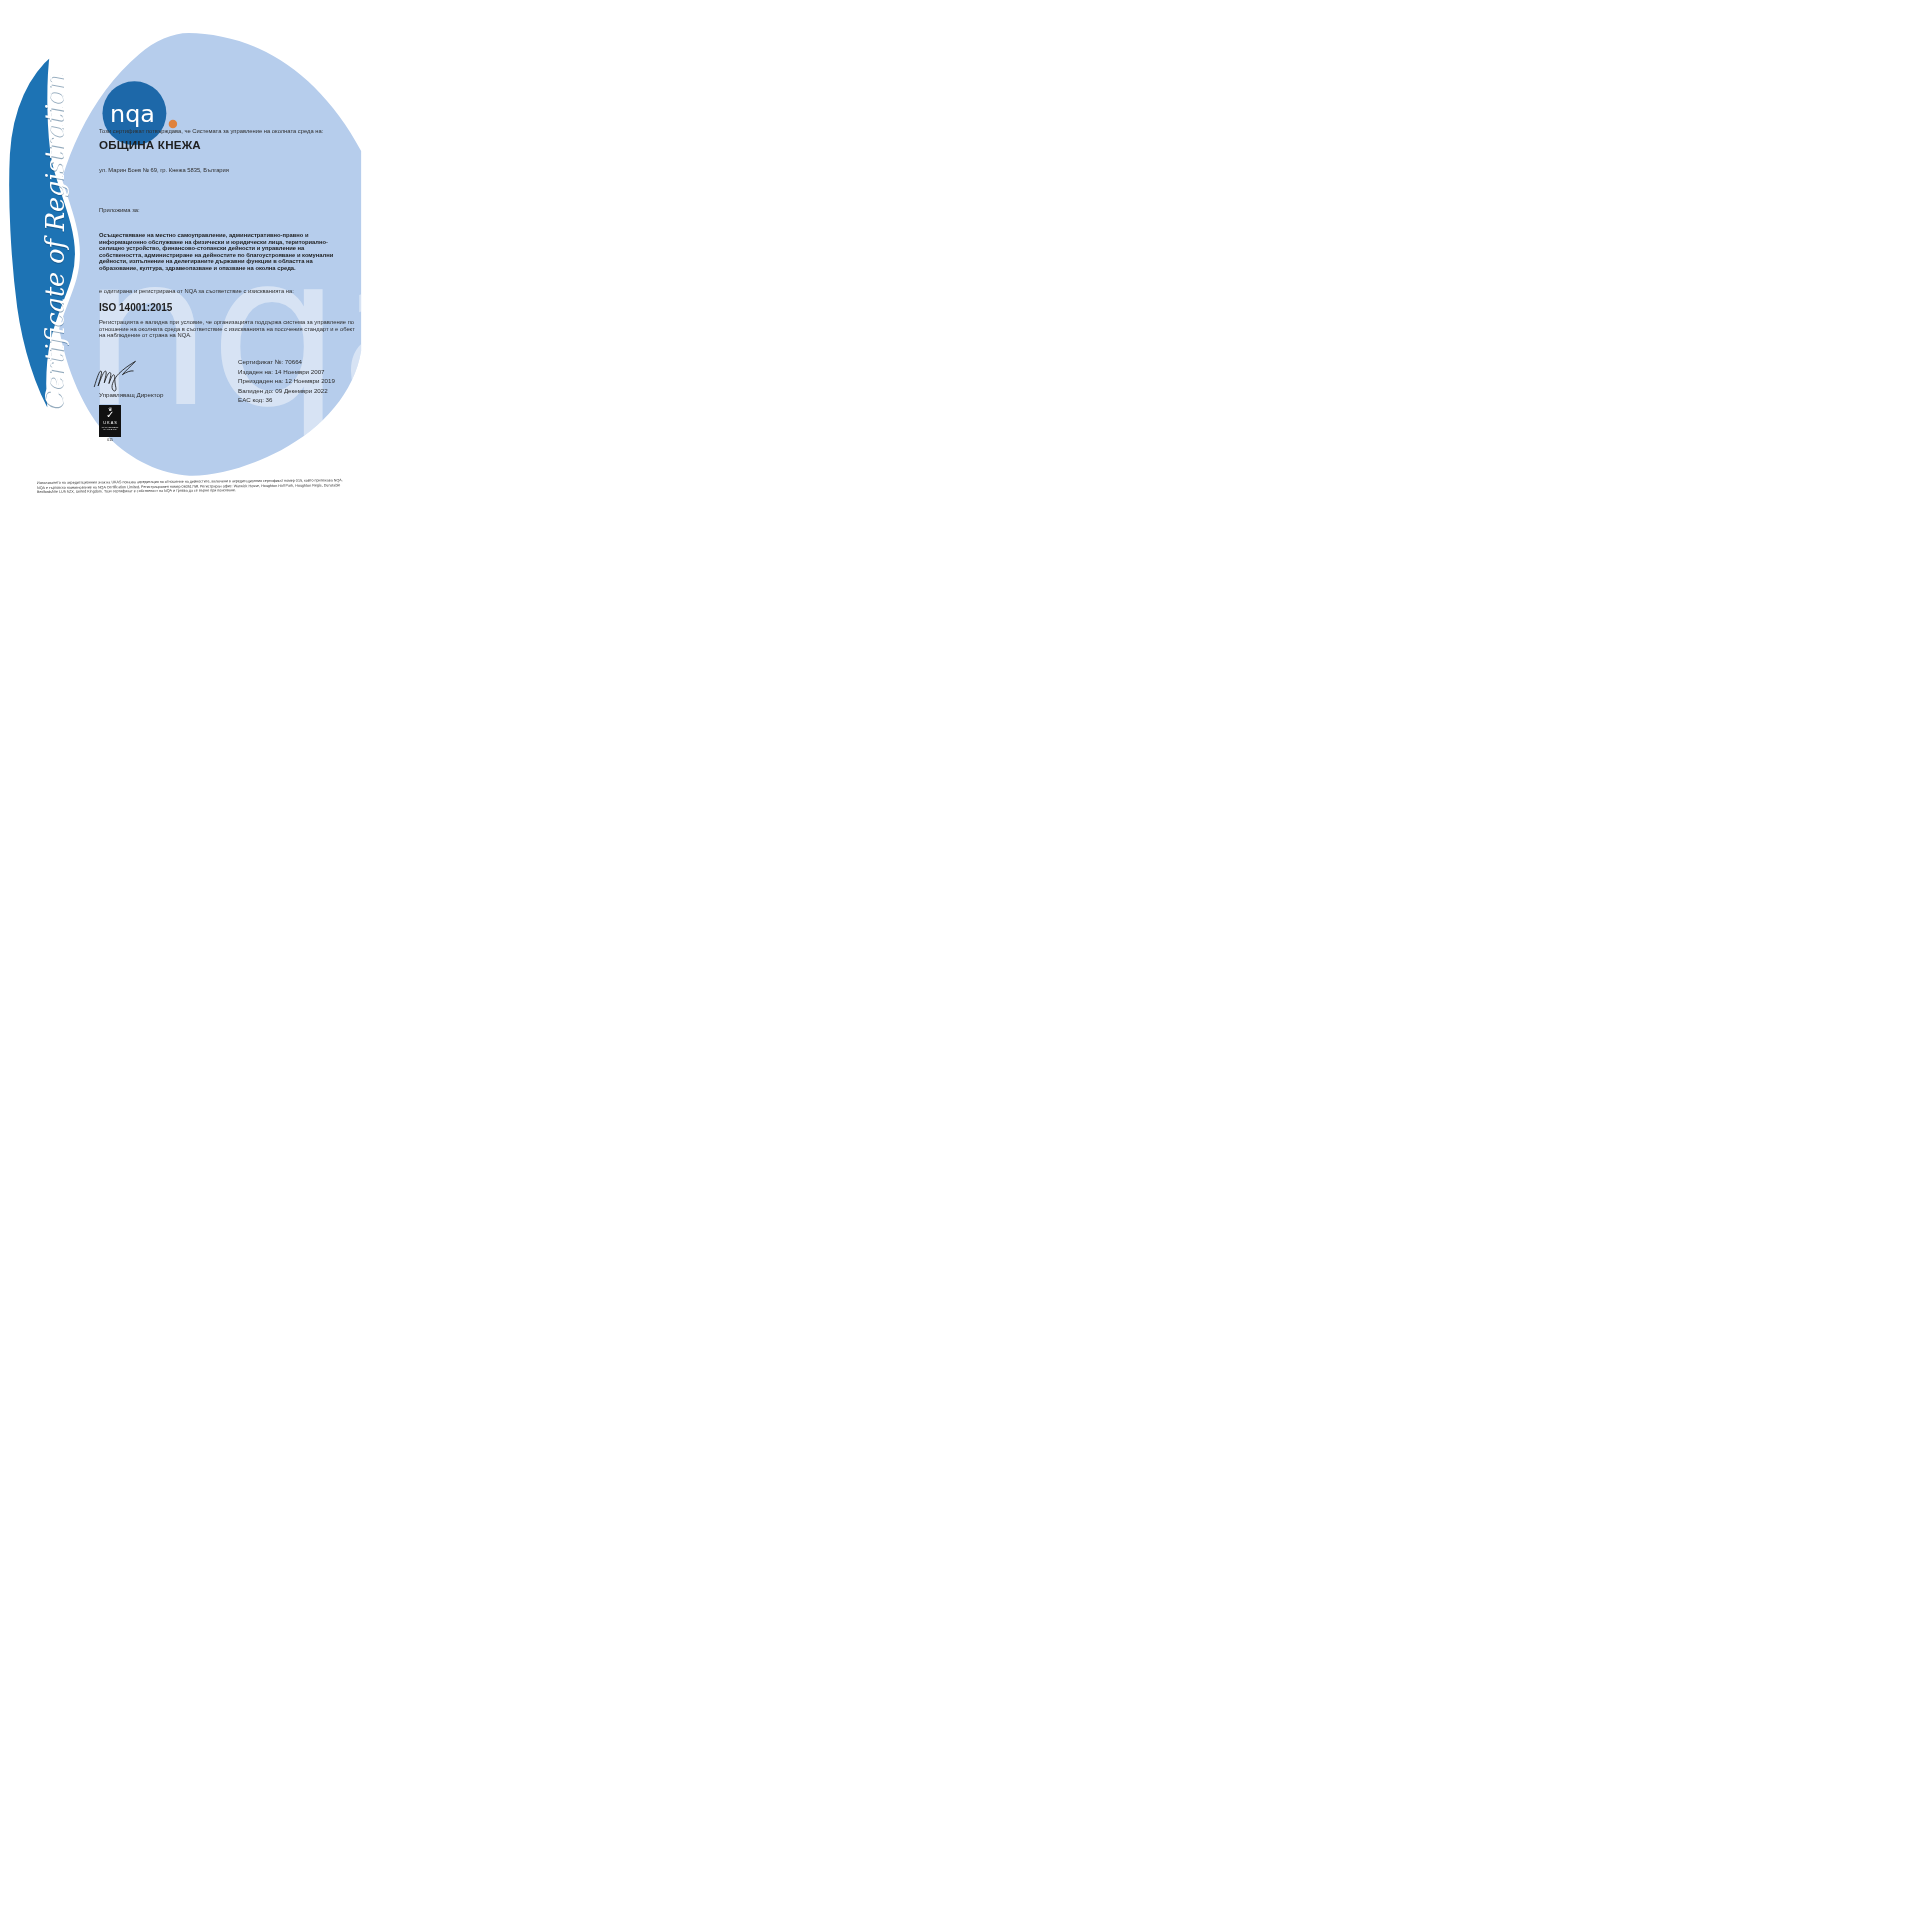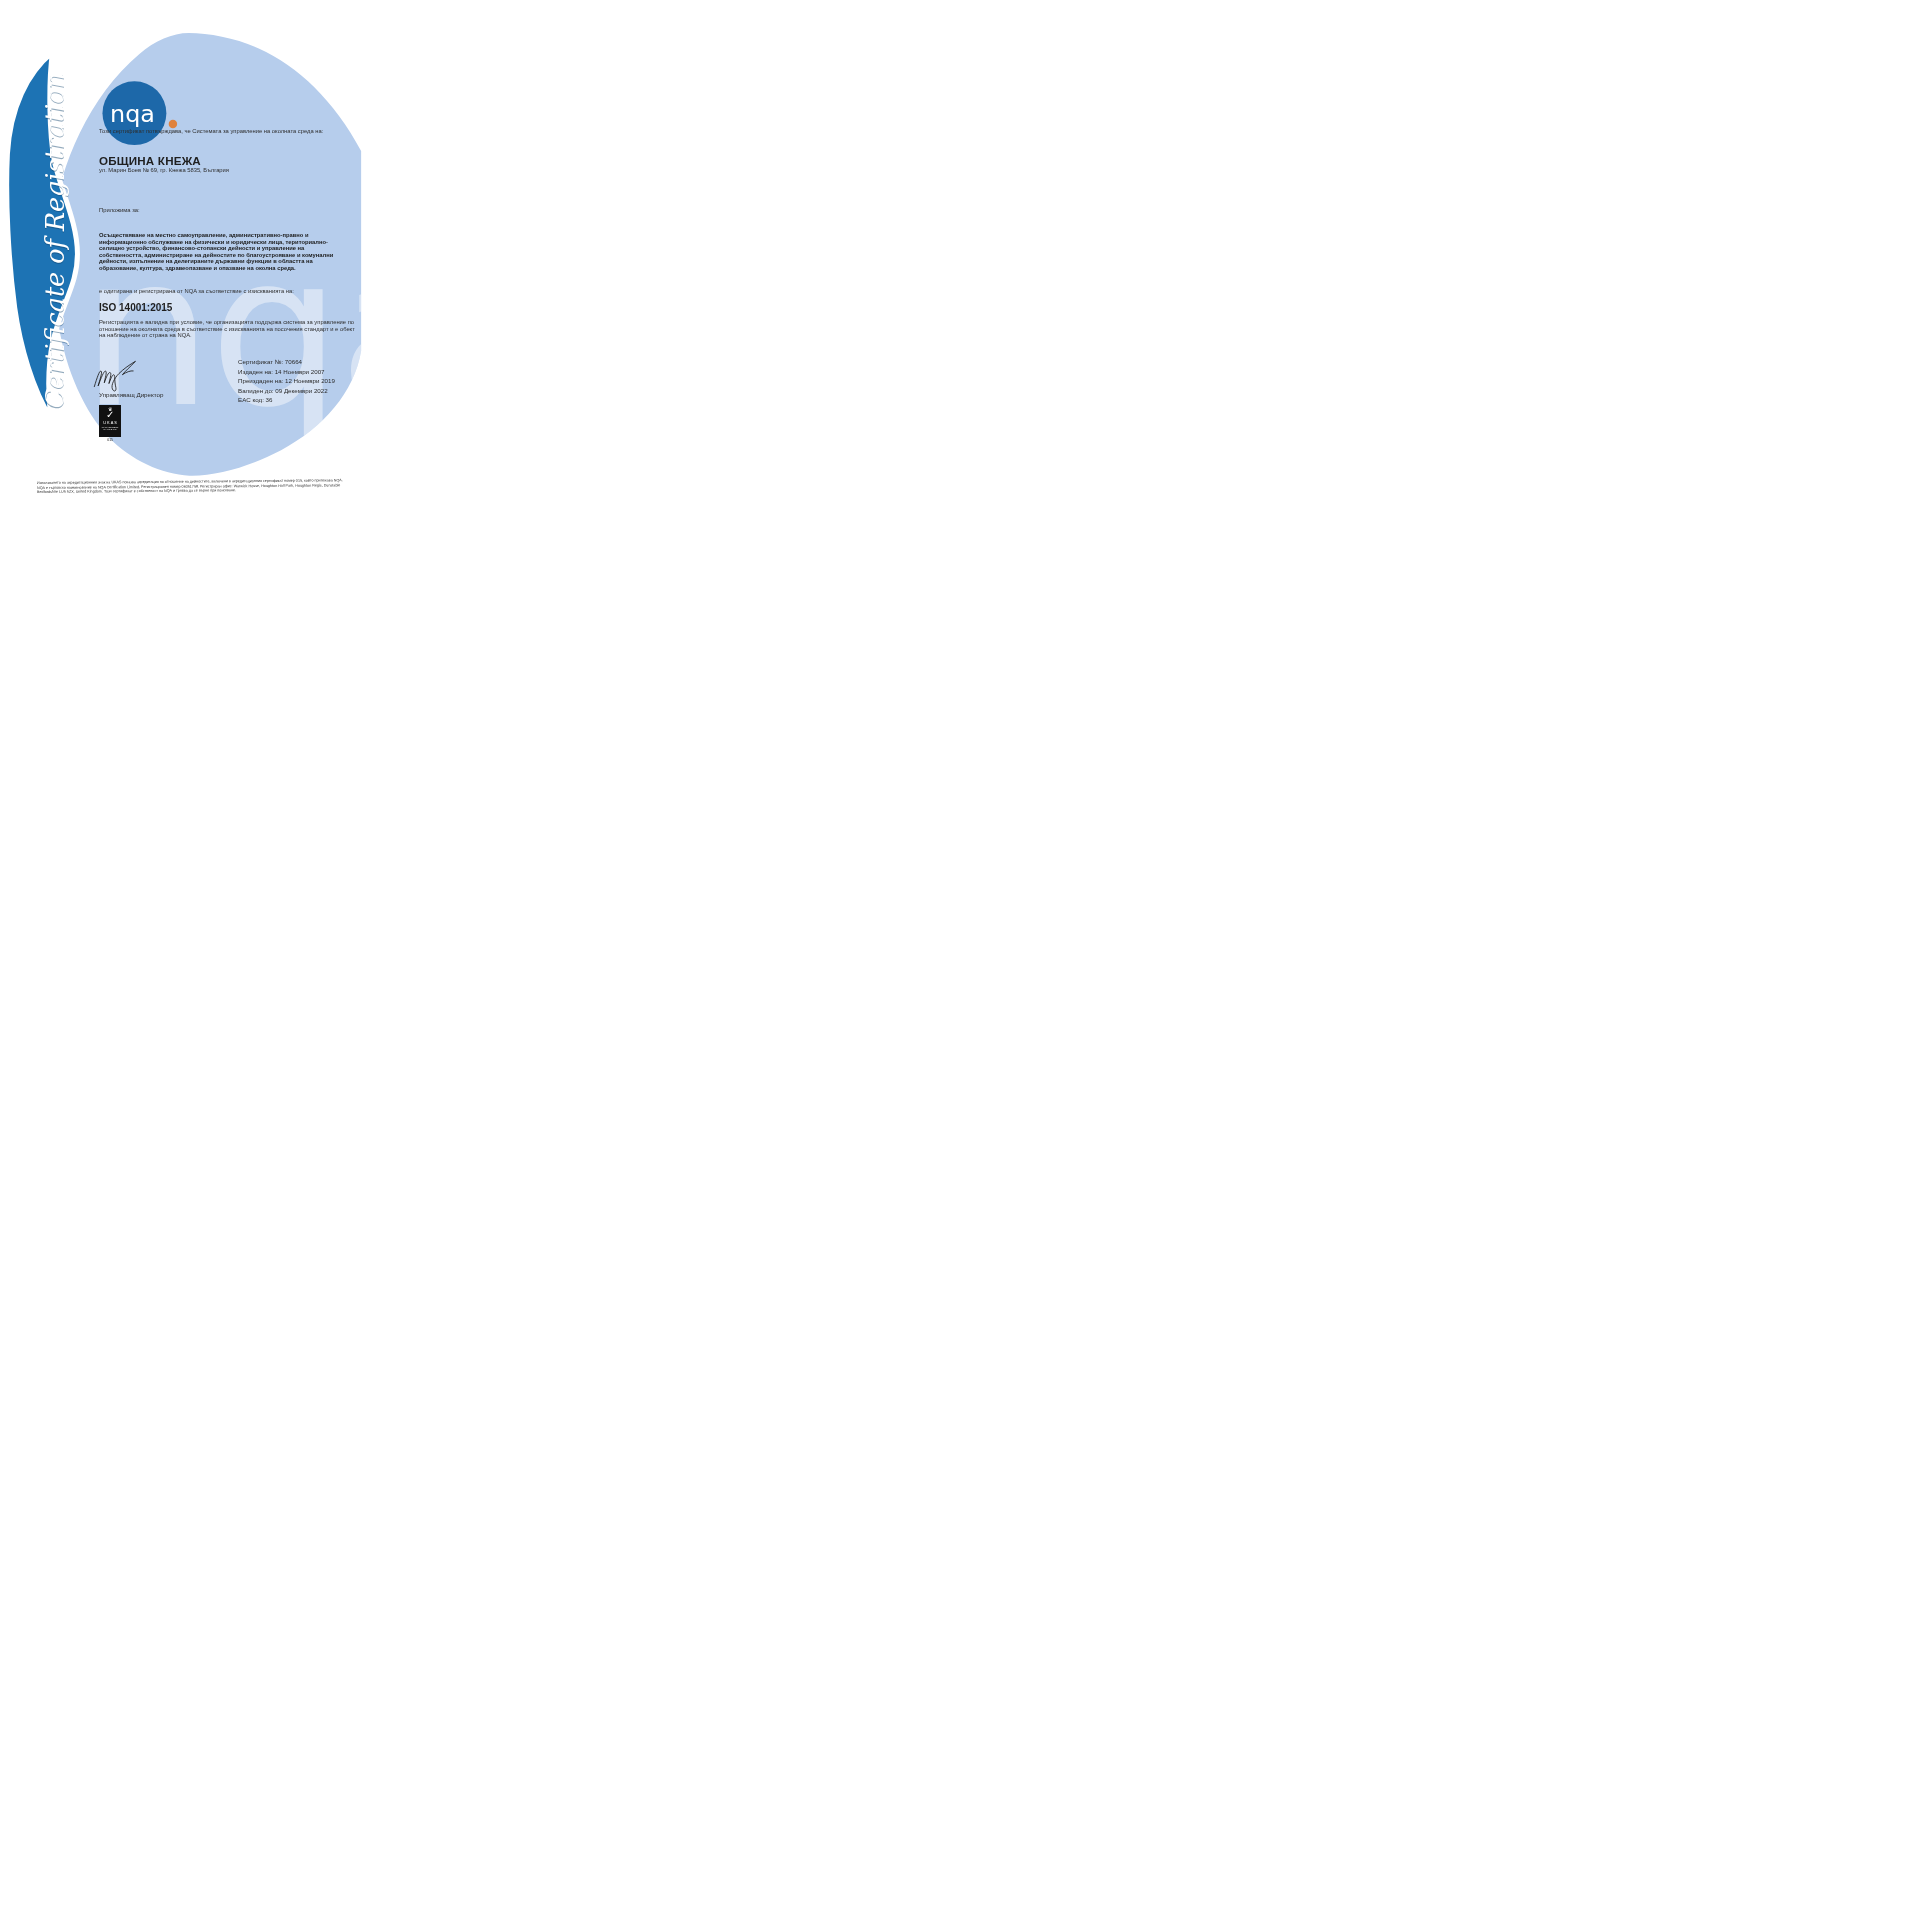--- a/index.html
+++ b/index.html
@@ -1,21 +1,21 @@
 <!DOCTYPE html>
 <html style="font-size:6.2px"><head>
 <meta charset="utf-8">
 <style>
   html,body{margin:0;padding:0;background:#ffffff;}
   .page{position:relative;width:382px;height:540px;background:#ffffff;overflow:hidden;
         font-family:"Liberation Sans","DejaVu Sans",sans-serif;color:#262626;}
   .bg{position:absolute;left:0;top:0;width:382px;height:540px;}
   .abs{position:absolute;white-space:nowrap;}
   .intro{left:99px;top:128px;font-size:5.8px;color:#2e2e2e;}
-  .org{left:99px;top:154px;font-size:11.6px;font-weight:bold;letter-spacing:0.2px;color:#1f1f1f;}
+  .org{left:99px;top:138px;font-size:11.6px;font-weight:bold;letter-spacing:0.2px;color:#1f1f1f;}
   .addr{left:99px;top:167px;font-size:5.8px;color:#2e2e2e;}
   .applic{left:99px;top:207px;font-size:5.8px;color:#2e2e2e;}
   .scope{left:99px;top:232px;font-size:5.8px;font-weight:bold;line-height:6.5px;color:#1c1c1c;}
   .audited{left:99px;top:288px;font-size:5.8px;color:#2e2e2e;}
   .iso{left:99px;top:302px;font-size:10px;font-weight:bold;color:#1f1f1f;}
   .validity{left:99px;top:319px;font-size:5.8px;line-height:6.7px;color:#2e2e2e;}
   .sig{left:92px;top:358px;width:50px;height:35px;}
   .role{left:99px;top:391px;font-size:6.2px;color:#2b2b2b;}
   .details{left:238px;top:357px;font-size:6.2px;line-height:9.6px;color:#2b2b2b;}
   .ukas{left:99px;top:405px;width:22.3px;text-align:center;}

